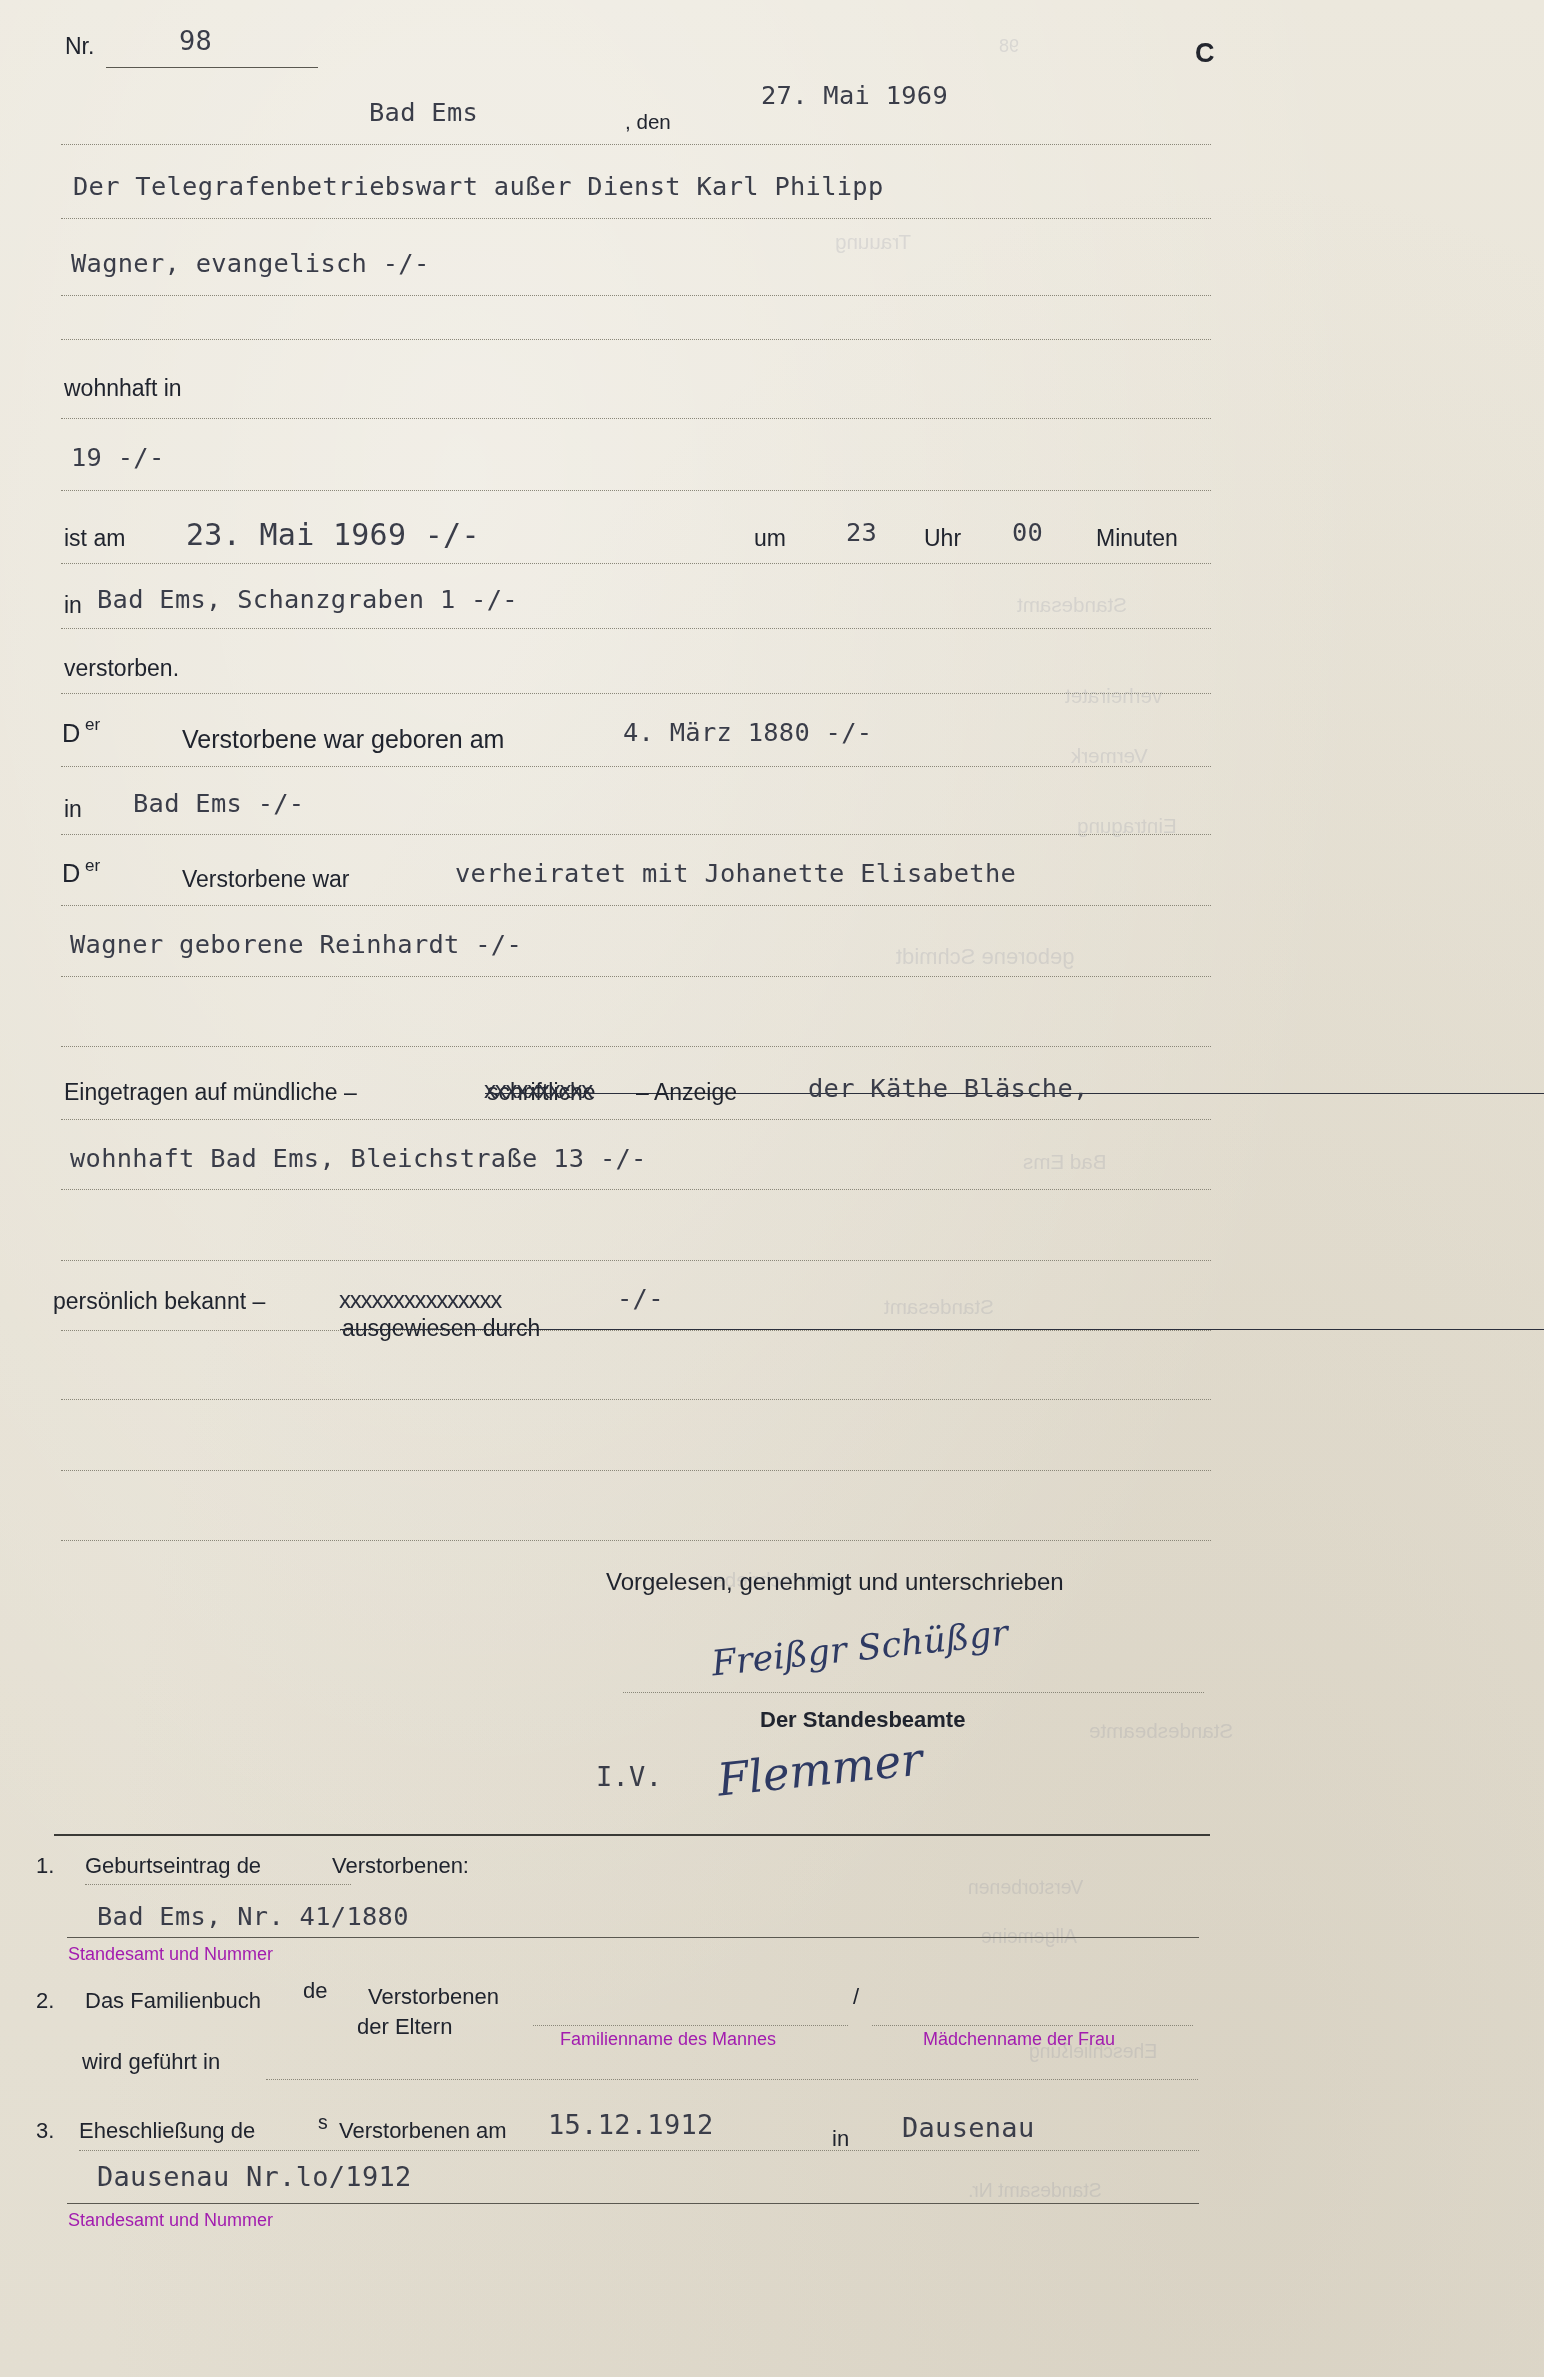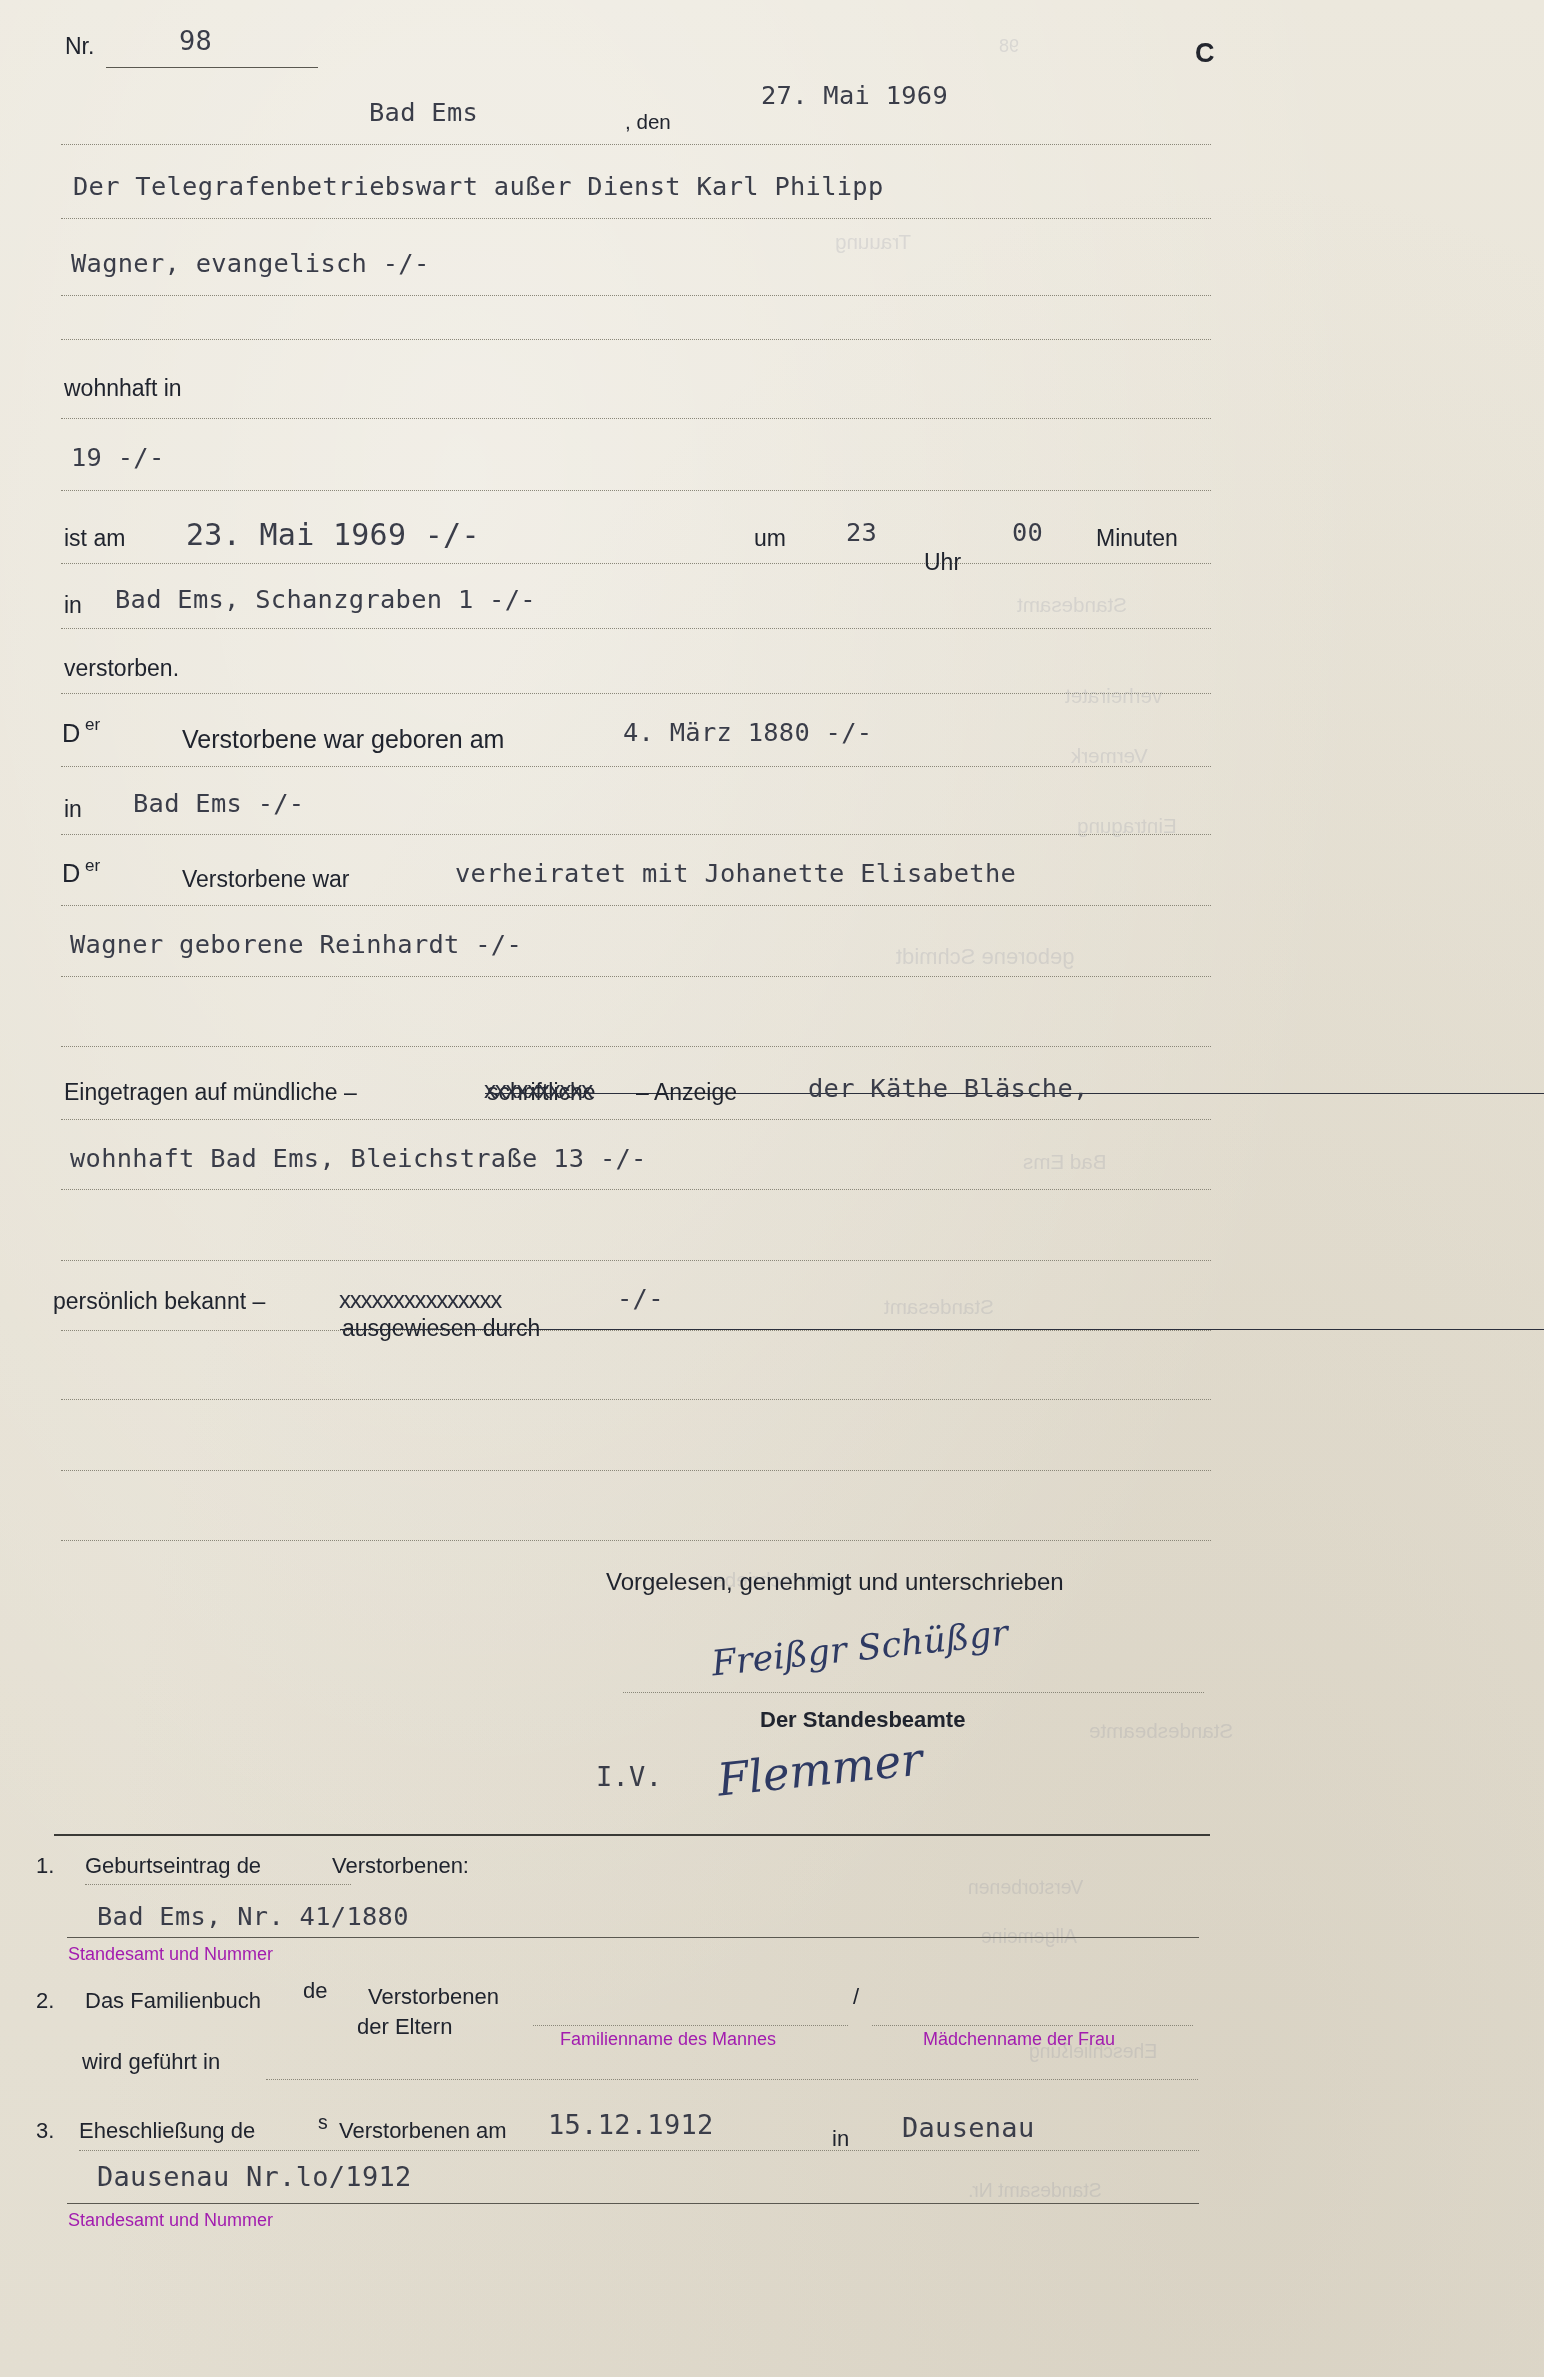--- a/index.html
+++ b/index.html
@@ -152,27 +152,27 @@
   <div class="row printed" style="left:64px; top:375px; font-size:23px;">wohnhaft in</div>
 
   <div class="dotline" style="left:61px; top:490px; width:1150px;"></div>
   <div class="row typed" style="left:71px; top:442px; font-size:25.4px;">19 -/-</div>
 
   <div class="dotline" style="left:61px; top:563px; width:1150px;"></div>
   <div class="row printed" style="left:64px; top:525px; font-size:23px;">ist am</div>
   <div class="row typed" style="left:186px; top:517px; font-size:30px;">23. Mai 1969 -/-</div>
   <div class="row printed" style="left:754px; top:525px; font-size:23px;">um</div>
   <div class="row typed" style="left:846px; top:517px; font-size:25.4px;">23</div>
-  <div class="row printed" style="left:924px; top:525px; font-size:23px;margin-top:24px;">Uhr</div>
+  <div class="row printed" style="left:924px; top:525px; font-size:23px;">Uhr</div>
   <div class="row typed" style="left:1012px; top:517px; font-size:25.4px;">00</div>
   <div class="row printed" style="left:1096px; top:525px; font-size:23px;">Minuten</div>
 
   <div class="dotline" style="left:61px; top:628px; width:1150px;"></div>
   <div class="row printed" style="left:64px; top:592px; font-size:23px;">in</div>
-  <div class="row typed" style="left:115px; top:584px; font-size:25.4px;text-align:right;">Bad Ems, Schanzgraben 1 -/-</div>
+  <div class="row typed" style="left:97px; top:584px; font-size:25.4px;text-align:right;">Bad Ems, Schanzgraben 1 -/-</div>
 
   <div class="dotline" style="left:61px; top:693px; width:1150px;"></div>
   <div class="row printed" style="left:64px; top:655px; font-size:23px;">verstorben.</div>
 
   <div class="dotline" style="left:61px; top:766px; width:1150px;"></div>
   <div class="row printed" style="left:62px; top:719px; font-size:25.4px;">D</div>
   <div class="row printed" style="left:85px; top:715px; font-size:17px;">er</div>
   <div class="row printed" style="left:182px; top:725px; font-size:25px;">Verstorbene war geboren am</div>
   <div class="row typed" style="left:623px; top:717px; font-size:25.4px;">4. März 1880 -/-</div>
 

